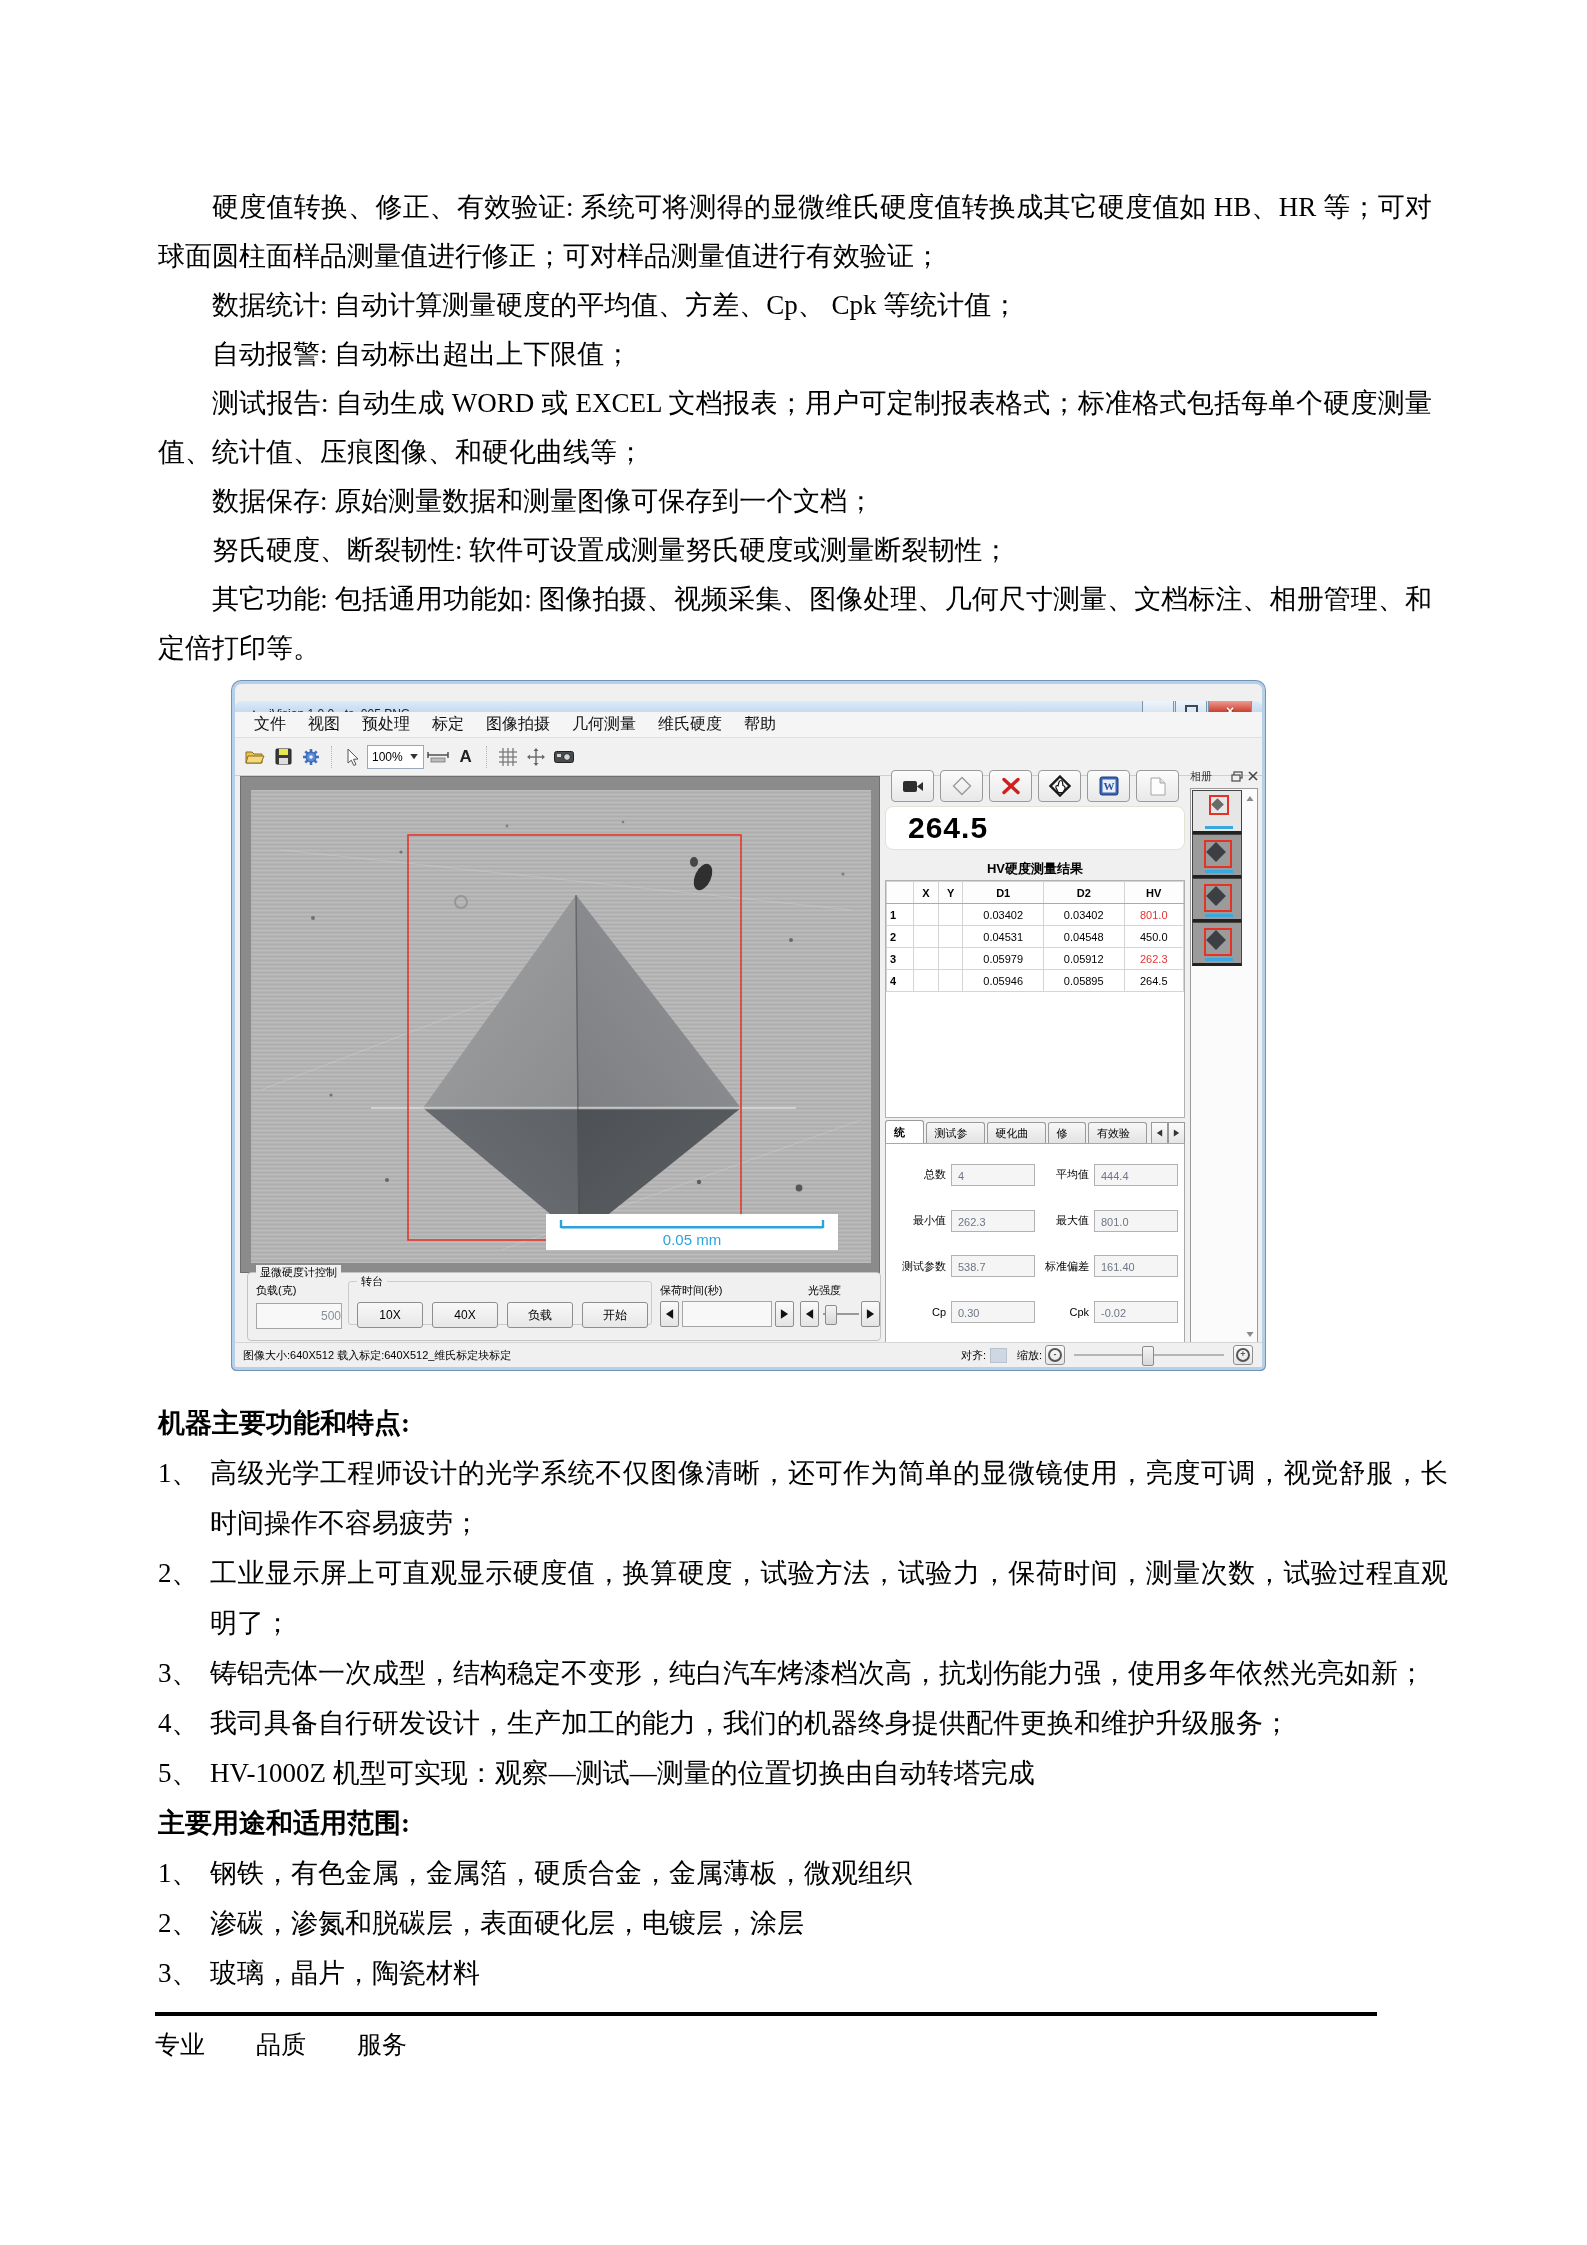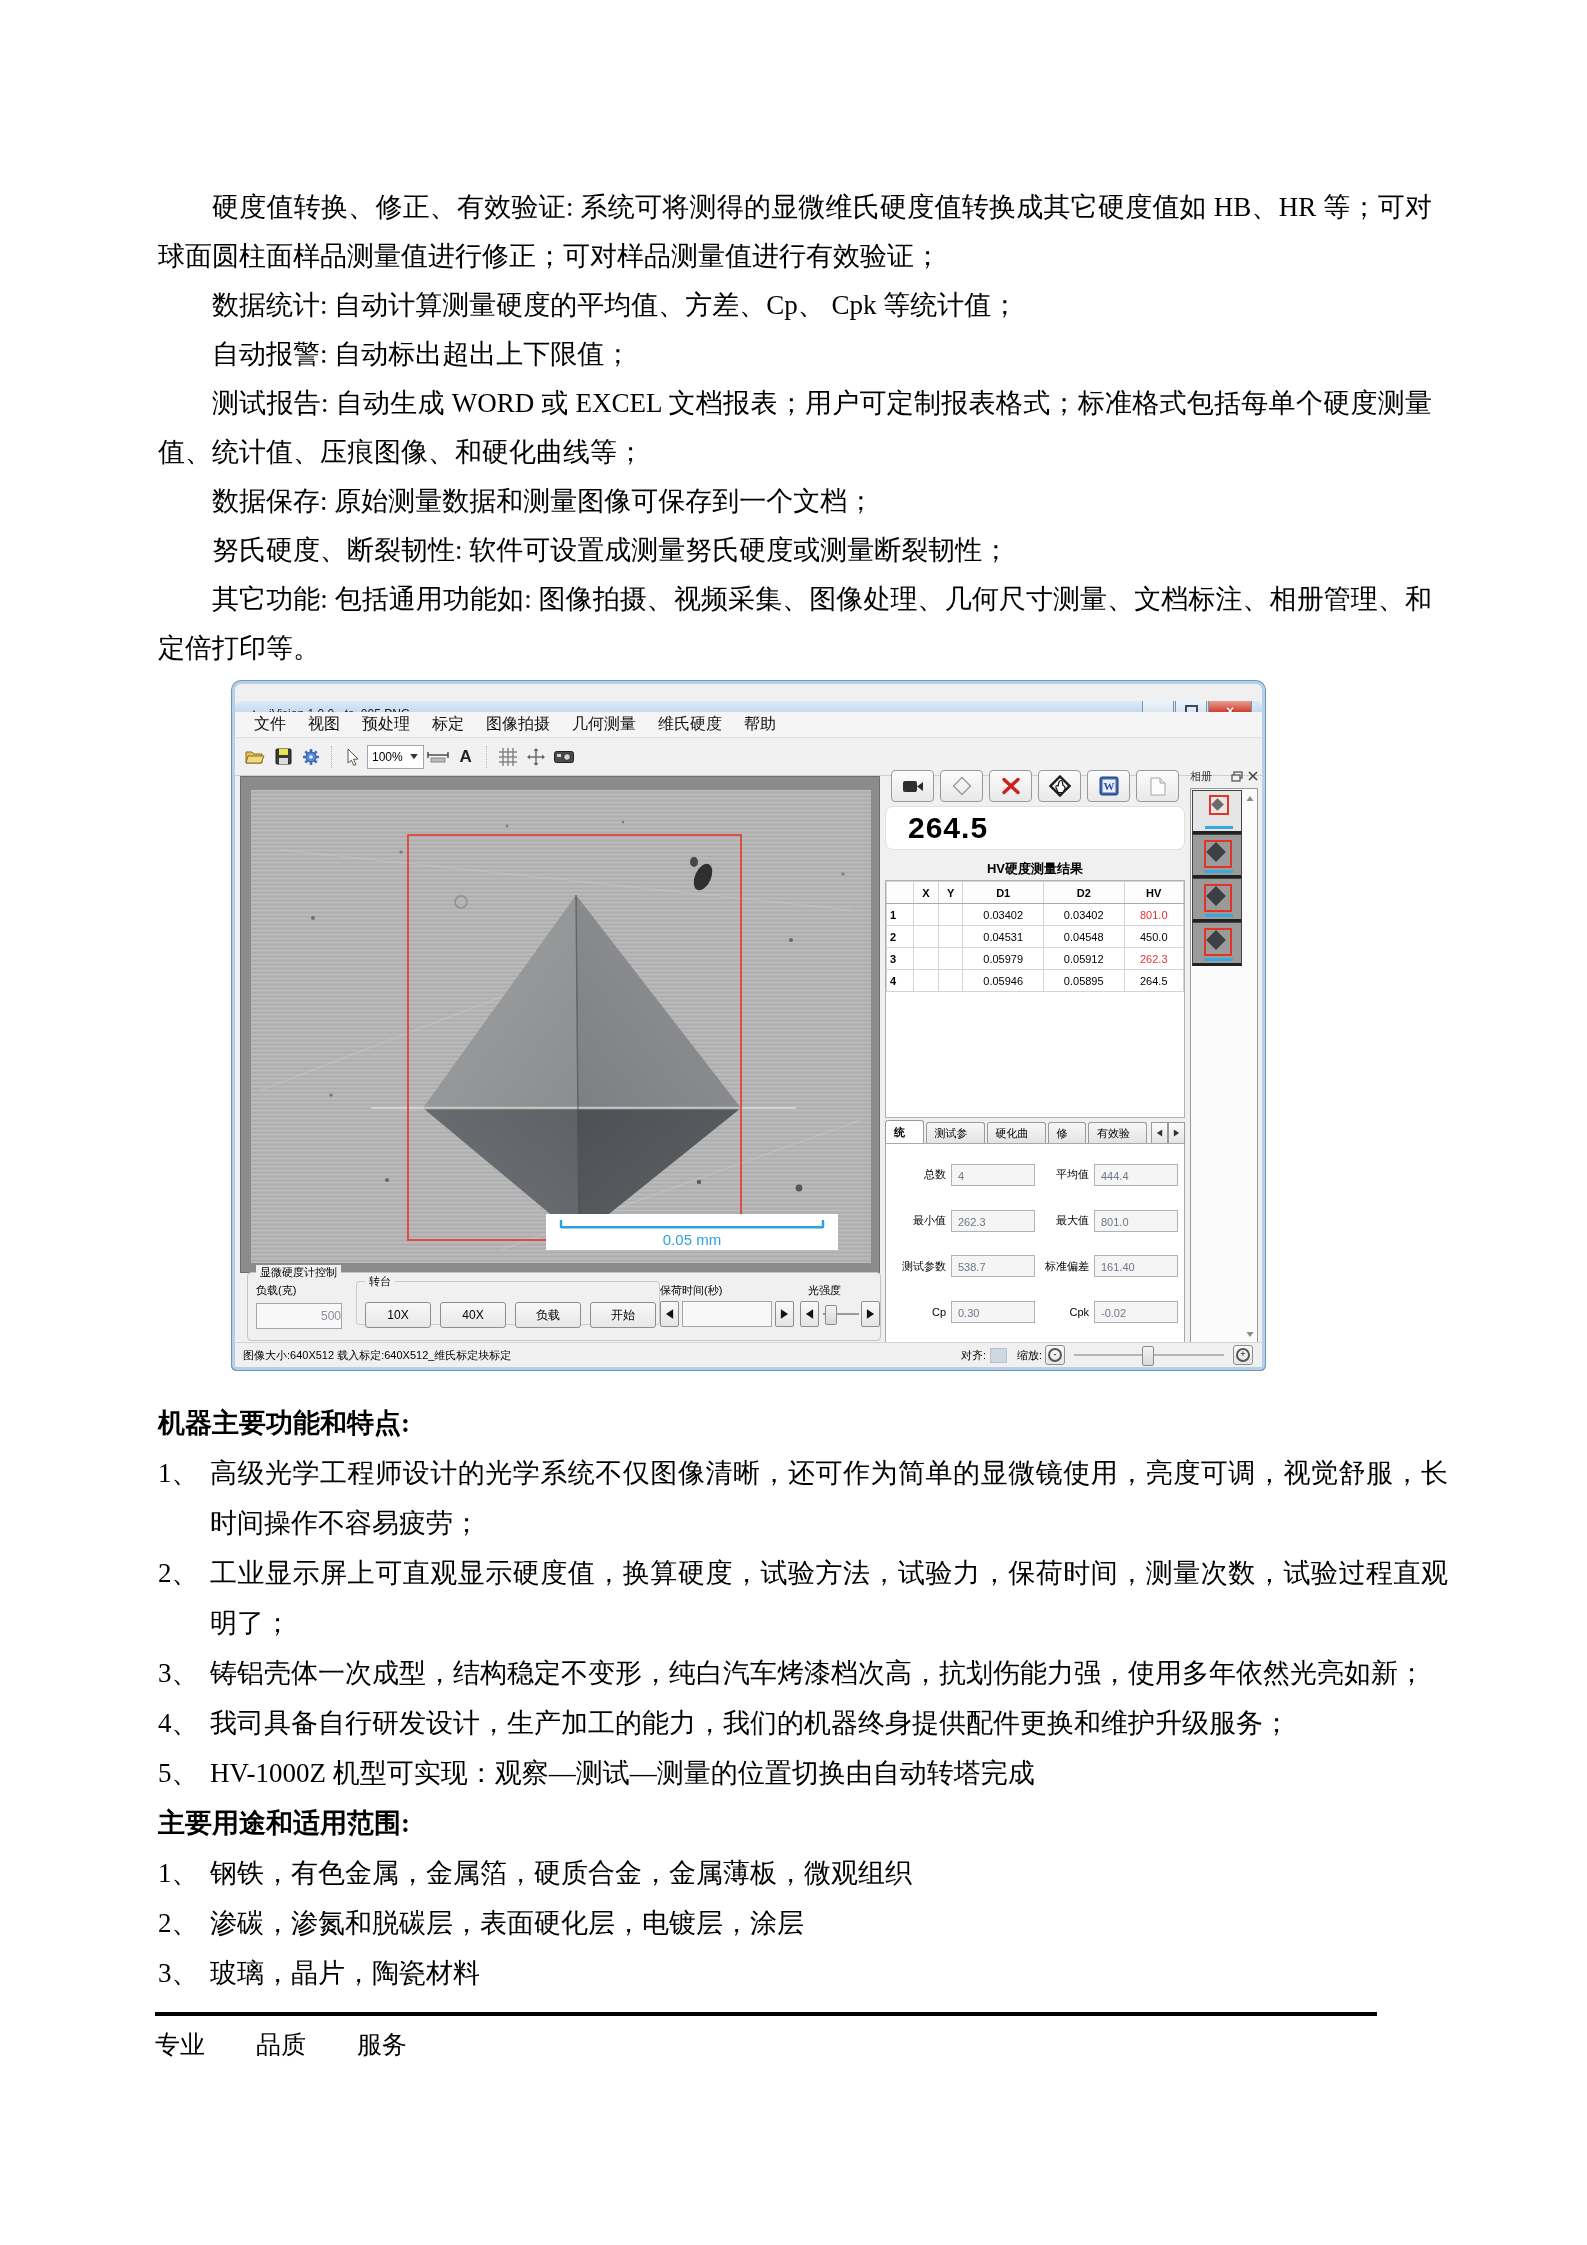--- a/index.html
+++ b/index.html
@@ -106,21 +106,21 @@
   .thumb.light .selbox{left:16px;top:4px;width:16px;height:16px;}
   .thumb .bluebar{position:absolute;left:12px;bottom:2px;width:28px;height:3px;background:#39a8df;}
   .scrollarrow{position:absolute;right:2px;width:10px;height:10px;display:flex;align-items:center;justify-content:center;}
   .scrollarrow .tri-u,.scrollarrow .tri-d{transform:scale(.7);}
 
   
   .controls{position:absolute;left:12px;top:588px;width:634px;height:69px;border:1px solid #c3c3c3;border-radius:4px;box-sizing:border-box;}
   .legend{position:absolute;top:-8px;left:8px;background:#f0f0f0;padding:0 4px;font-size:11px;}
   .ctl-label{position:absolute;font-size:11px;}
   .field{border:1px solid #a6a6a6;background:#f8f8f8;color:#8a8f98;font-size:12px;text-align:right;box-sizing:border-box;}
-  .turret{position:absolute;left:100px;top:8px;width:304px;height:44px;border:1px solid #cccccc;border-radius:3px;box-sizing:border-box;margin-left:8px;}
+  .turret{position:absolute;left:100px;top:8px;width:304px;height:44px;border:1px solid #cccccc;border-radius:3px;box-sizing:border-box;}
   .turret .legend{background:#f0f0f0;}
   .winbtn{position:absolute;top:20px;width:66px;height:26px;border:1px solid #8e8e8e;border-radius:3px;
           background:linear-gradient(#f8f8f8,#e7e7e7);font-size:12px;text-align:center;line-height:24px;box-sizing:border-box;}
   .arrowbtn{position:absolute;width:19px;height:26px;border:1px solid #8e8e8e;border-radius:2px;
             background:linear-gradient(#fafafa,#e4e4e4);display:flex;align-items:center;justify-content:center;box-sizing:border-box;}
   .slider-track{position:absolute;height:2px;background:#9a9a9a;}
   .slider-thumb{position:absolute;width:10px;height:18px;background:linear-gradient(#f4f4f4,#d8d8d8);border:1px solid #8a8a8a;border-radius:2px;}
 
   
   .statusbar{position:absolute;left:0;bottom:0;width:100%;height:24px;background:#f0f0f0;border-top:1px solid #d6d6d6;

